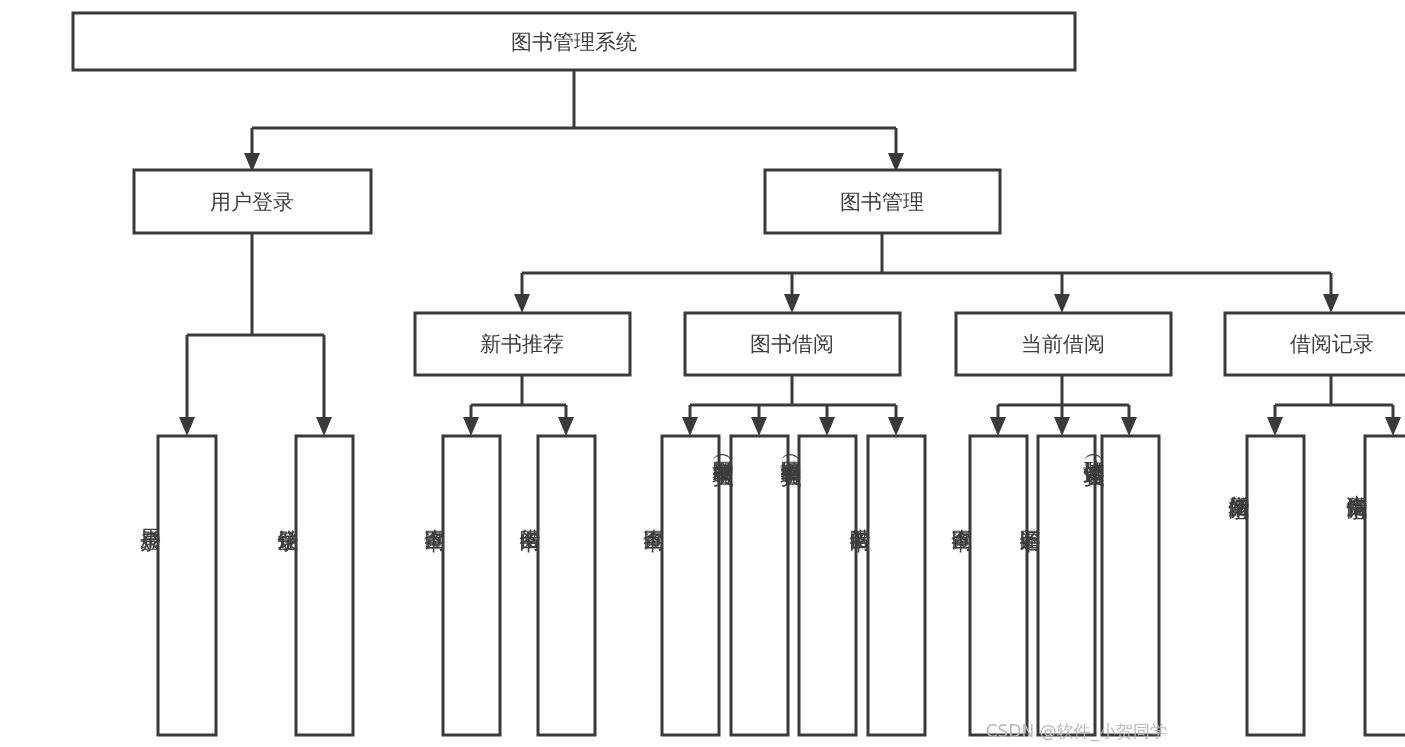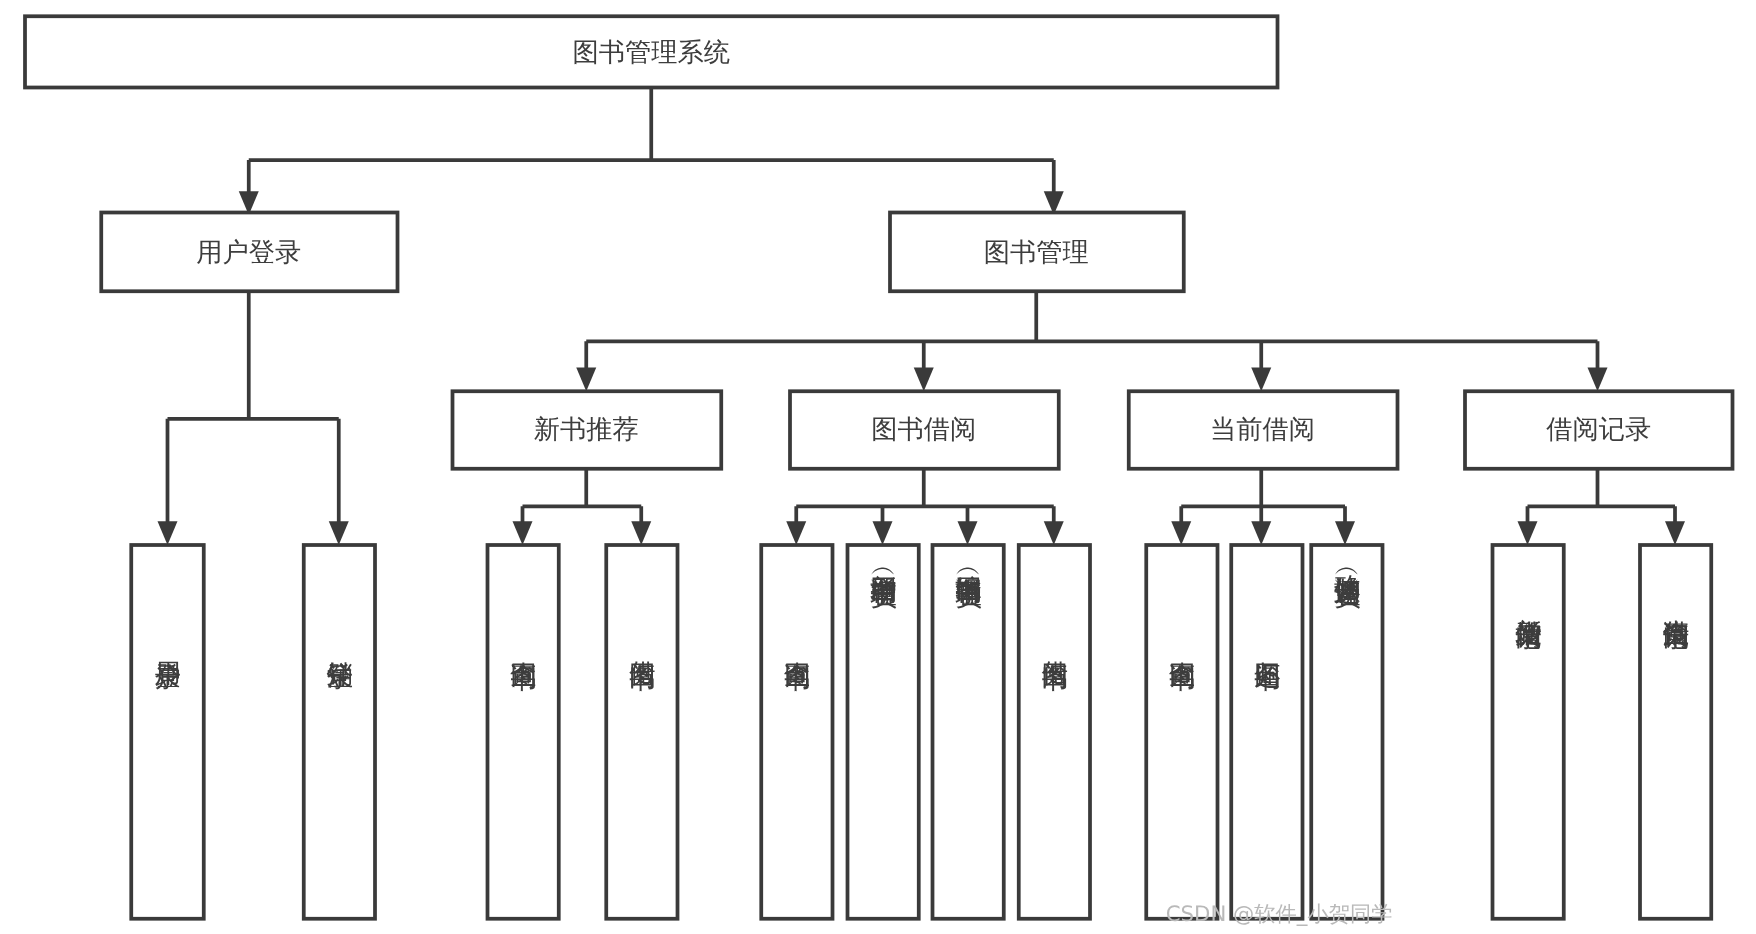--- a/index.html
+++ b/index.html
@@ -9,23 +9,24 @@
   }
   body {
     width: 1405px;
     height: 747px;
     font-family: "DejaVu Sans", "Liberation Sans", sans-serif;
     overflow: hidden;
     position: relative;
   }
   #diagram-root {
     position: absolute;
-    left: 0; top: 0;
+    left: 16px; top: 0;
     width: 1122px;
     height: 747px;
+    padding-left: 37px;
   }
   svg.flow {
     display: block;
     width: 1405px;
     height: 747px;
   }
   .node-rect {
     fill: #ffffff;
     stroke: #3a3a3a;
     stroke-width: 3;

